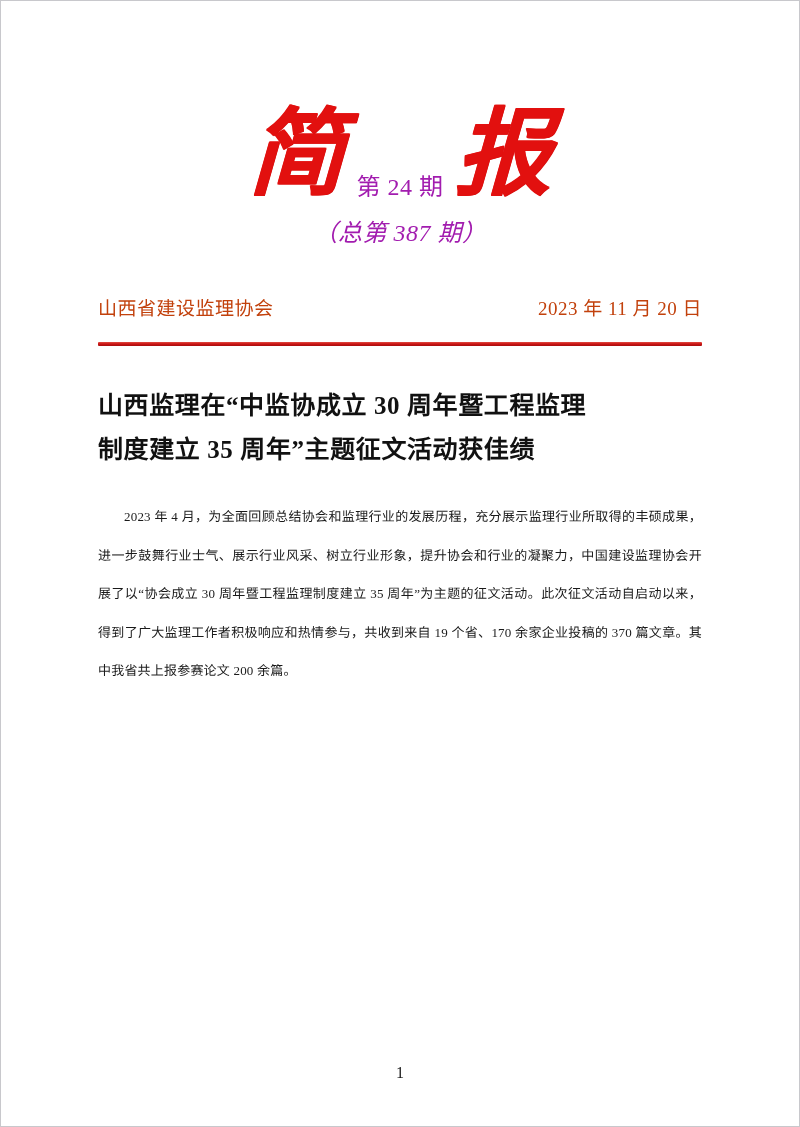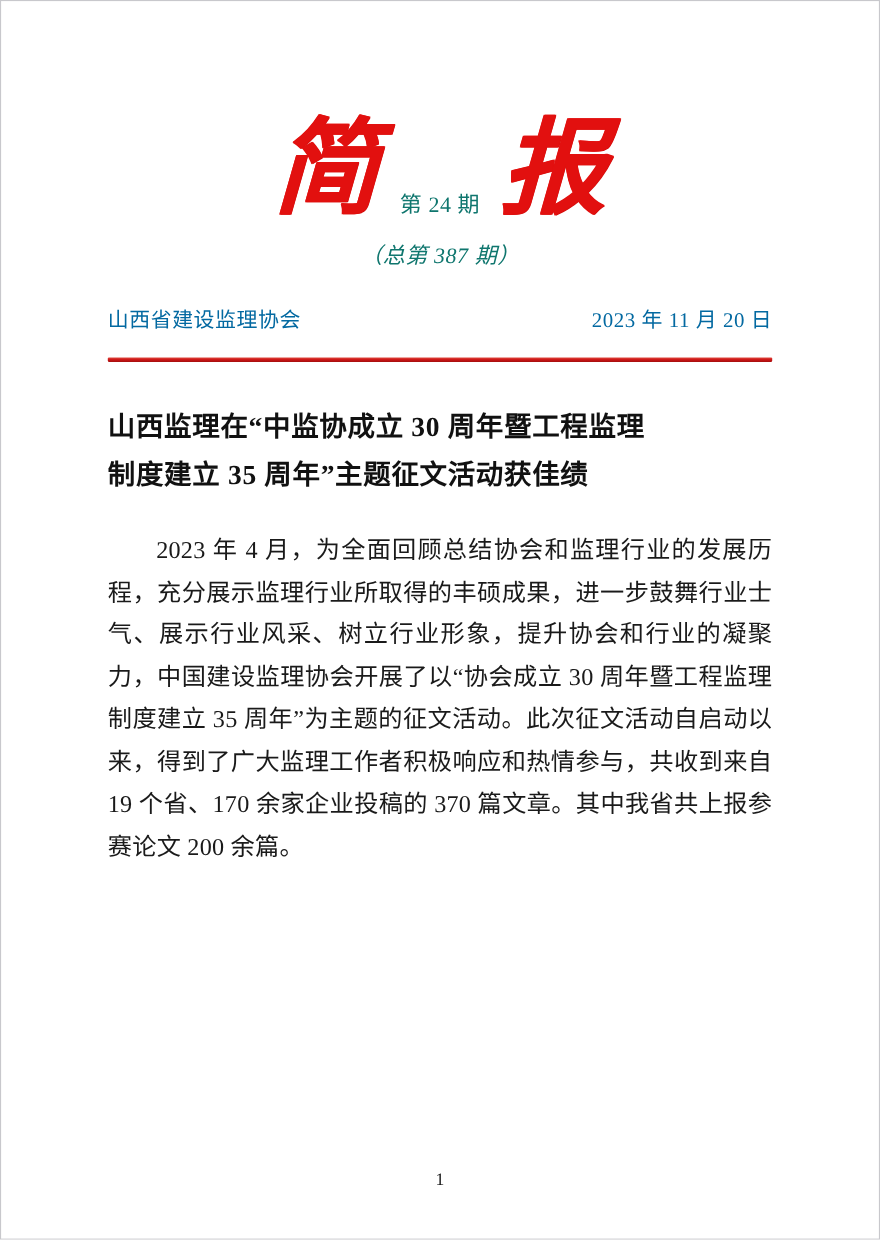--- a/index.html
+++ b/index.html
@@ -57,38 +57,38 @@
     display: inline-block;
     width: 112px;
   }
 
   
   .issue-block {
     text-align: center;
     margin-top: 16px;
   }
   .issue-line {
-    font-size: 20px;
+    font-size: 24px;
     line-height: 40px;
-    color: #0f766e;
+    color: #a21caf;
     letter-spacing: 0.5px;
   }
   .issue-line.secondary {
     margin-top: 6px;
     font-style: italic;
   }
 
   
   .meta-row {
     display: flex;
     justify-content: space-between;
     align-items: flex-start;
-    margin-top: 22px;
+    margin-top: 40px;
     font-size: 19px;
-    color: #0369a1;
+    color: #c2410c;
     letter-spacing: 0.5px;
   }
   .meta-org { text-align: left; }
   .meta-date { text-align: right; }
 
   
   .red-rule {
     margin-top: 22px;
     height: 4px;
     background: #d01f1f;
@@ -106,21 +106,21 @@
     color: #111111;
     letter-spacing: 0.6px;
   }
   .headline-line { display: block; }
 
   
   .body-copy {
     margin-top: 26px;
   }
   .body-paragraph {
-    font-size: 22px;
+    font-size: 13px;
     line-height: 38.5px;
     color: #1a1a1a;
     text-align: justify;
     text-justify: inter-ideograph;
     text-indent: 2em;
     margin: 0 0 0 0;
     letter-spacing: 0.2px;
   }
 
   

